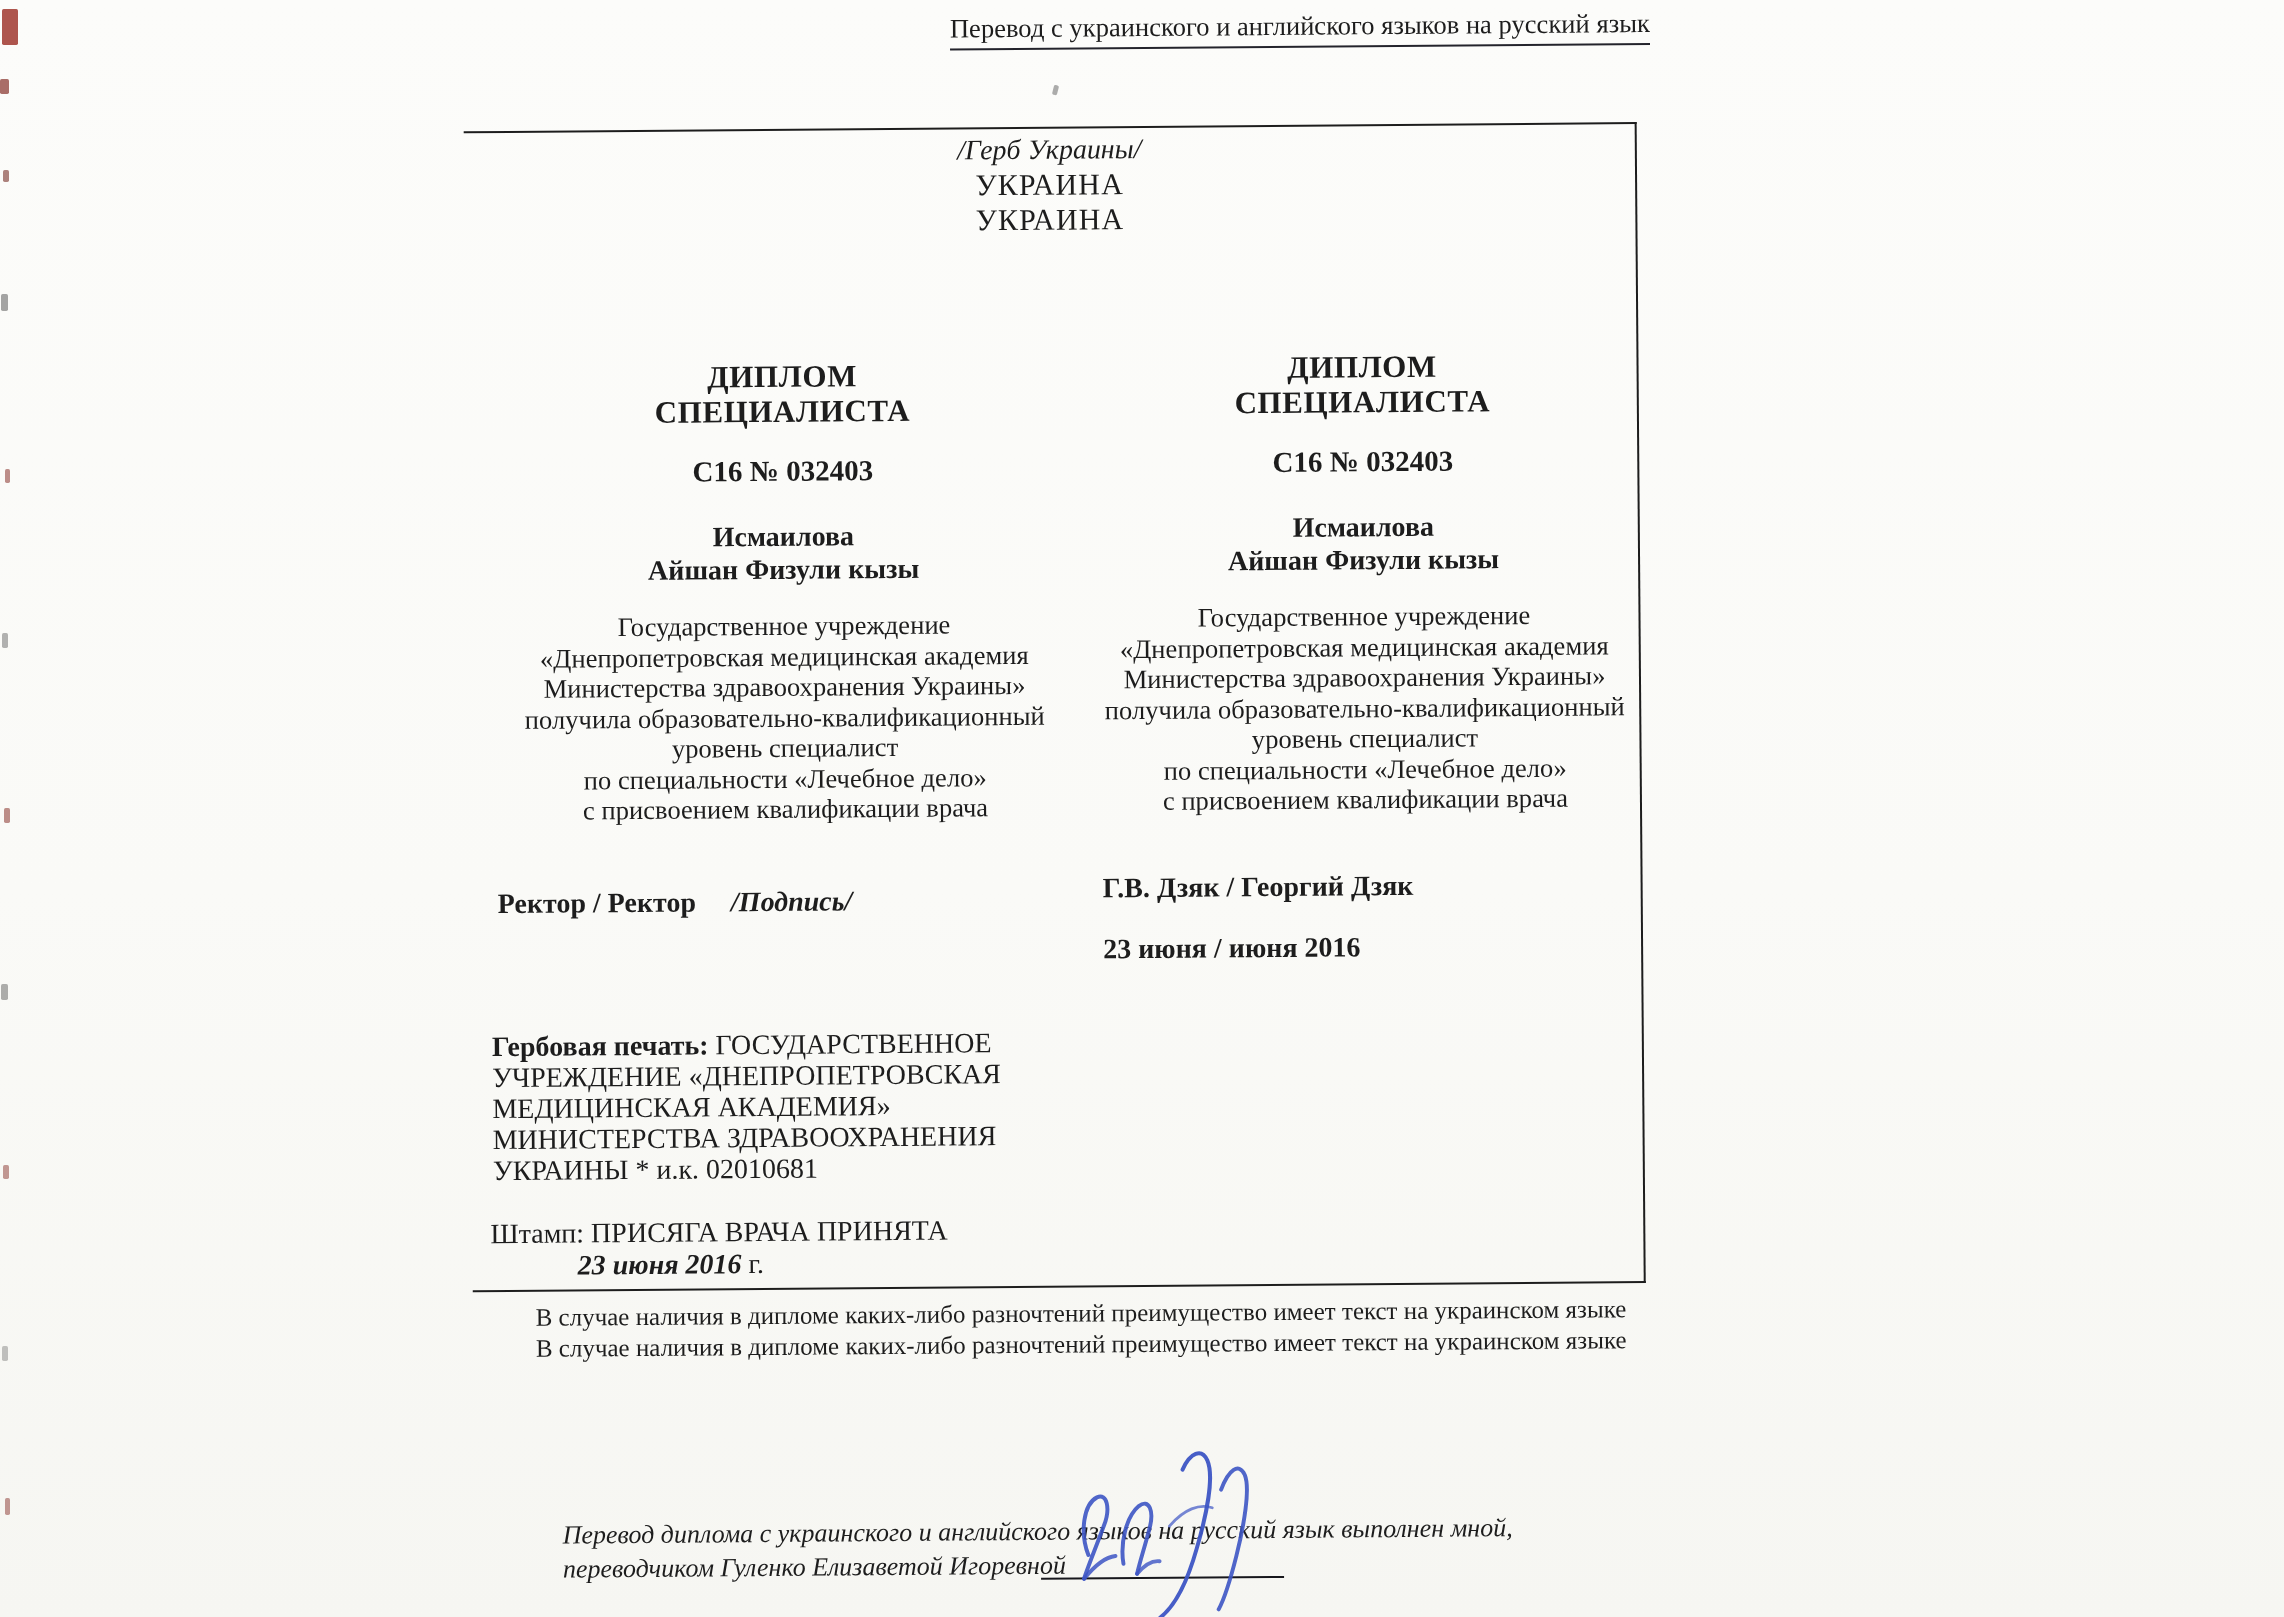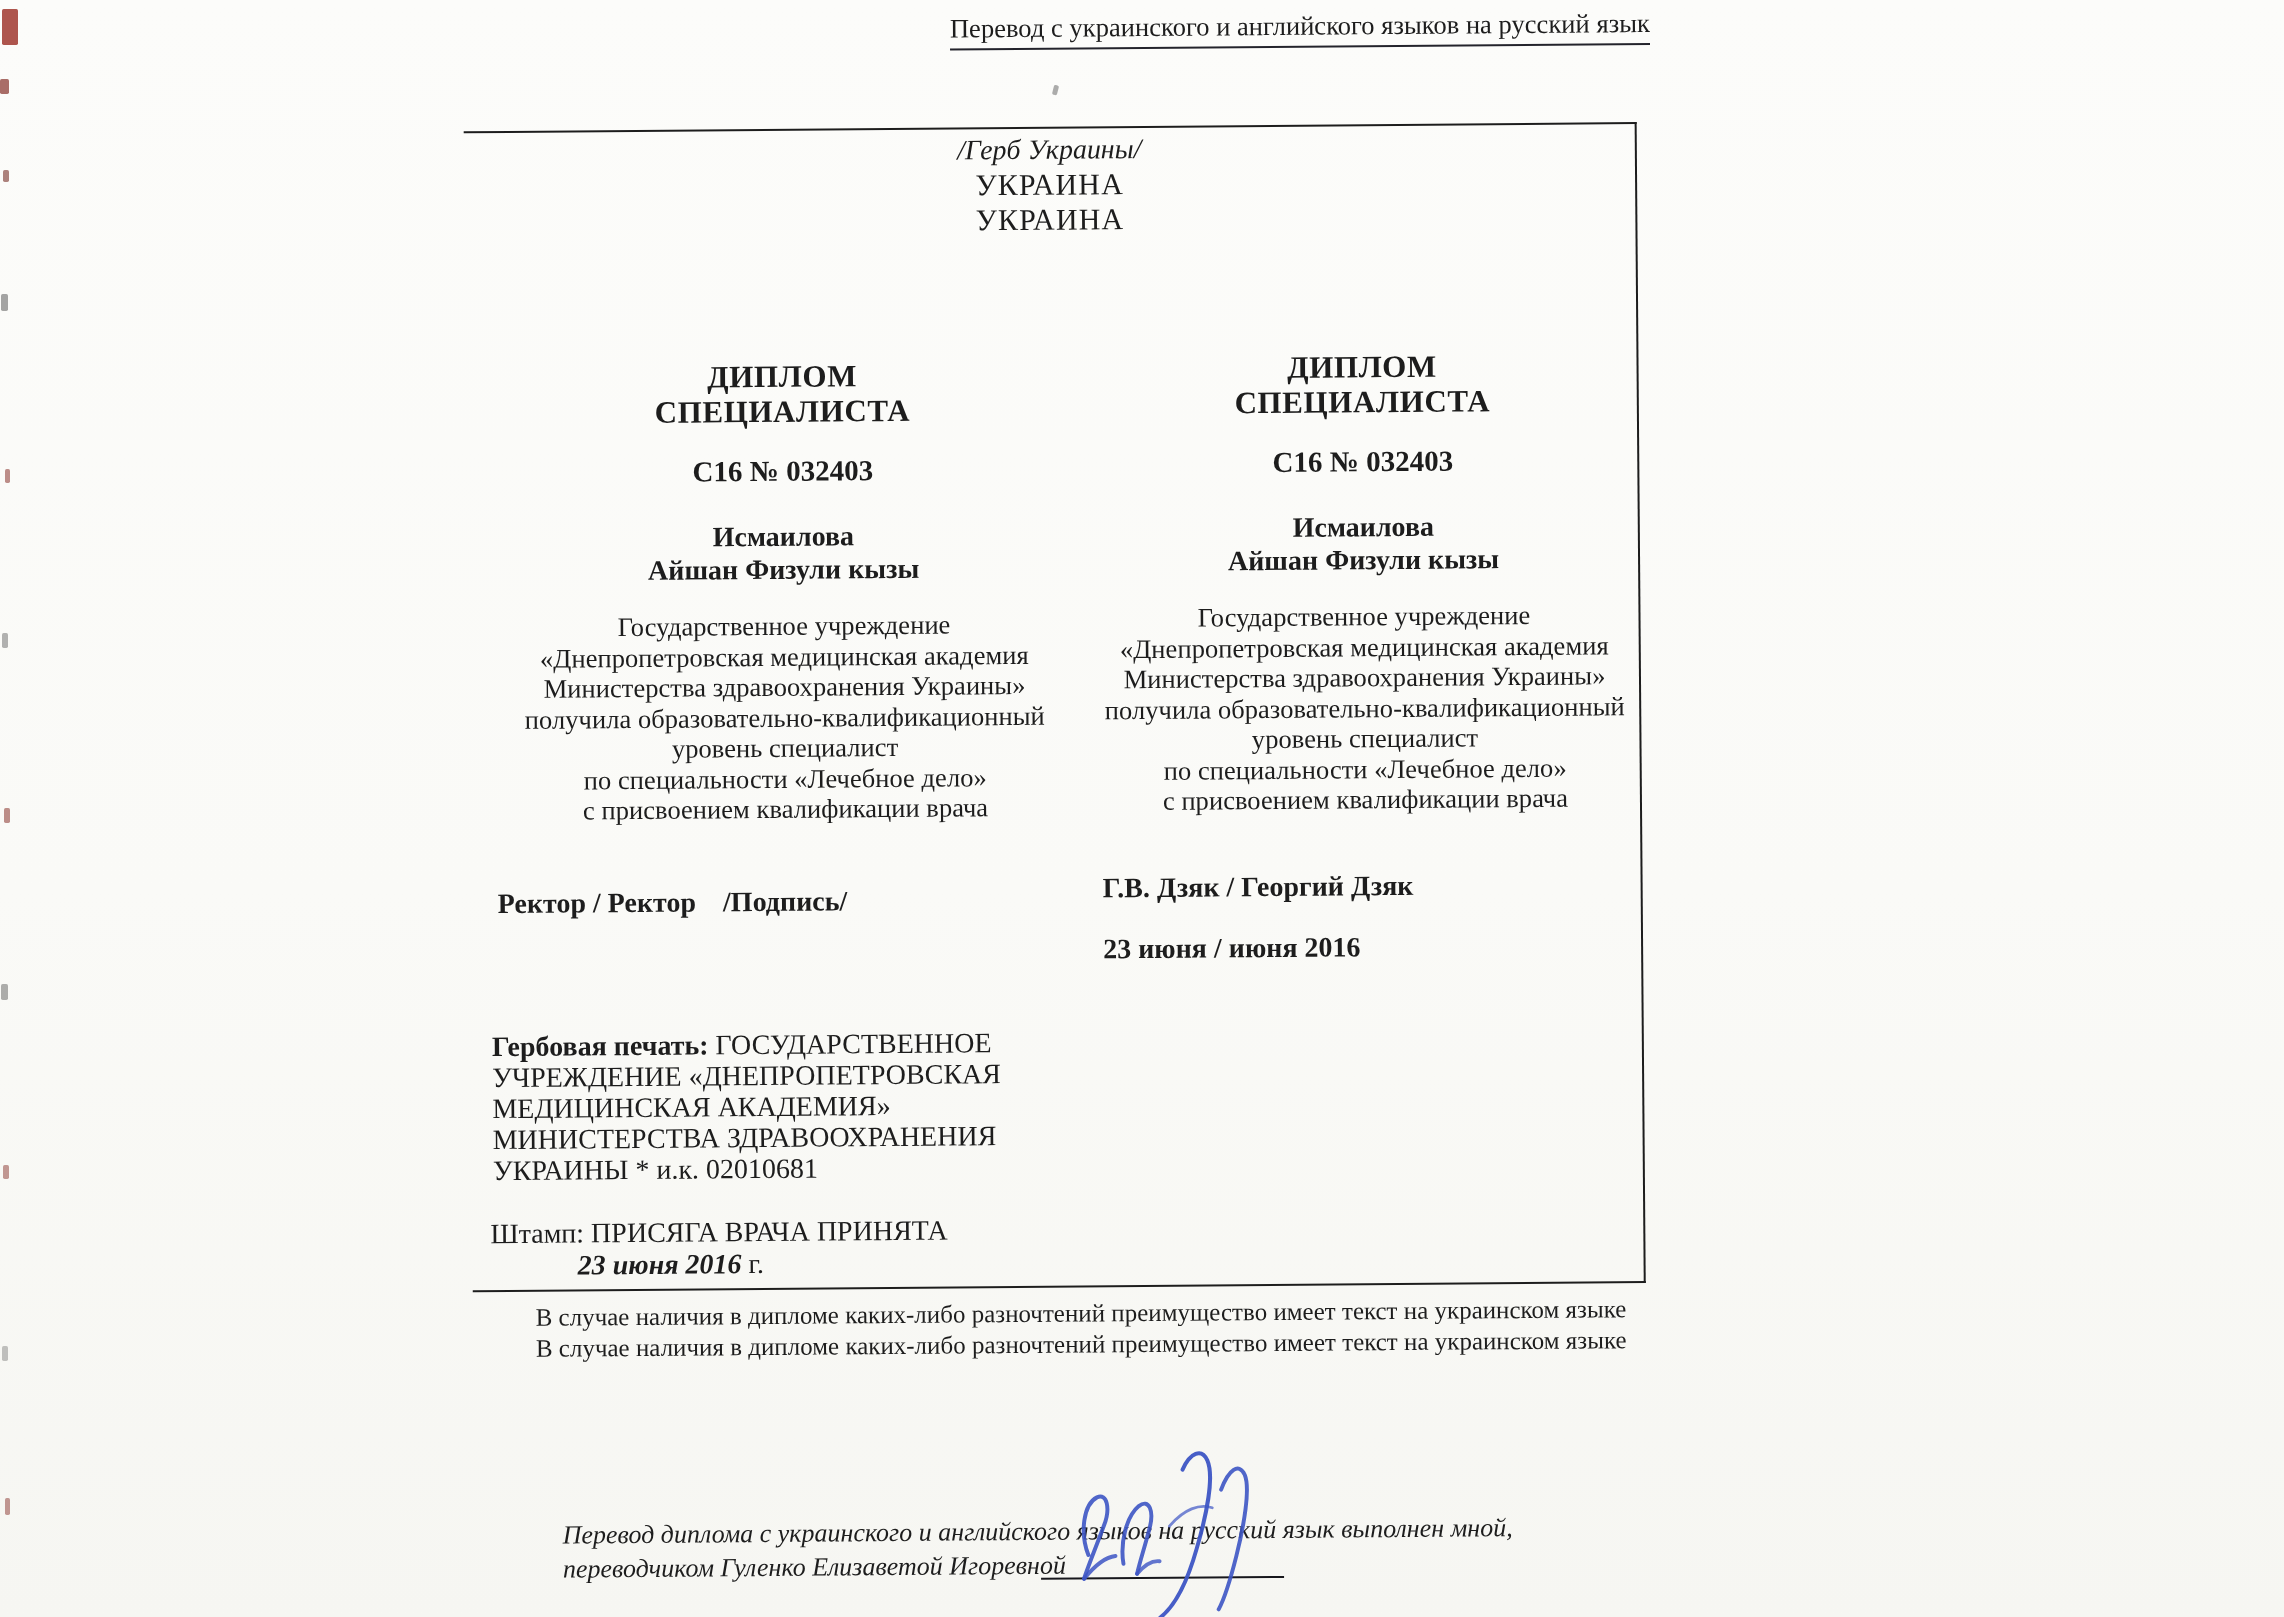--- a/index.html
+++ b/index.html
@@ -37,21 +37,21 @@
   .col-left{left:503px;top:356px;}
   .col-right{left:1083px;top:351px;}
   .dtitle{font-size:31px;font-weight:bold;line-height:35px;letter-spacing:0.6px;}
   .dnum{font-size:29px;font-weight:bold;margin-top:26px;}
   .holder{font-size:28px;font-weight:bold;line-height:33px;}
   .holder-wrap{margin-top:32px;}
   .body-par{margin-top:25px;font-size:26.6px;line-height:30.5px;}
 
   
   .rector{left:497px;top:883px;font-size:28px;font-weight:bold;}
-  .rector .note{margin-left:20px;}
+  .rector .note{font-style:italic;margin-left:28px;}
   .rname{left:1102px;top:872px;font-size:28px;font-weight:bold;}
   .rdate{left:1102px;top:933px;font-size:28px;font-weight:bold;}
 
   
   .seal{left:490px;top:1026px;width:577px;font-size:28px;line-height:31px;text-align:left;}
   .seal .lbl{font-weight:bold;}
   .stamp1{left:487px;top:1213px;font-size:28px;}
   .stamp1 .lbl{font-weight:normal;}
   .stamp2{left:574px;top:1245px;font-size:28px;}
   .stamp2 .dt{font-weight:bold;font-style:italic;}

